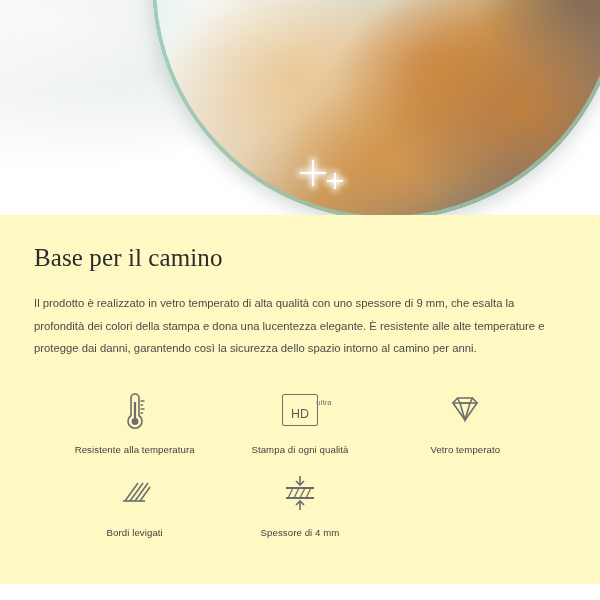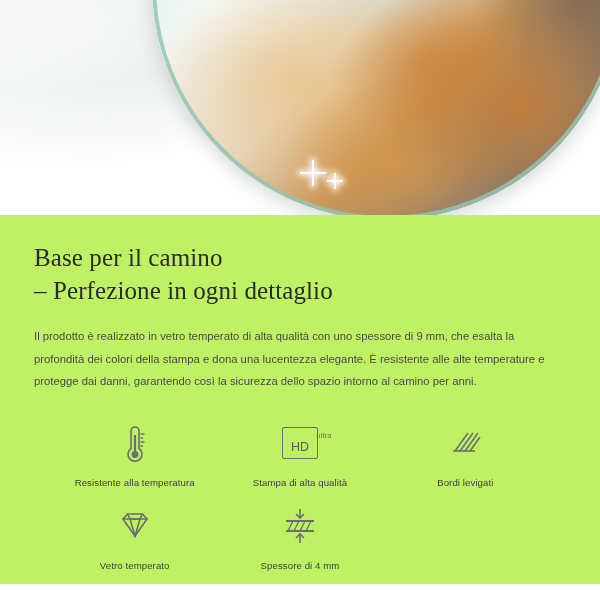--- a/index.html
+++ b/index.html
@@ -10,21 +10,21 @@
     width: 600px;
     height: 600px;
     background: #ffffff;
     font-family: "Liberation Sans", sans-serif;
     overflow: hidden;
   }
   .page {
     position: relative;
     width: 600px;
     height: 600px;
-    background: #bef264;
+    background: #fef9c3;
     overflow: hidden;
   }
 
   
   .hero {
     position: relative;
     width: 600px;
     height: 215px;
     overflow: hidden;
     background: #ffffff;
@@ -227,21 +227,20 @@
 
       <div class="plate-rim"></div>
     </div>
     <div class="sparkle sparkle-a"></div>
     <div class="sparkle sparkle-b"></div>
   </div>
 
   <div class="content">
     <h1 class="headline">
       <span>Base per il camino</span>
-      <span class="line2">– Perfezione in ogni dettaglio</span>
     </h1>
     <p class="body-copy">Il prodotto è realizzato in vetro temperato di alta qualità con uno spessore di 9 mm, che esalta la profondità dei colori della stampa e dona una lucentezza elegante. È resistente alle alte temperature e protegge dai danni, garantendo così la sicurezza dello spazio intorno al camino per anni.</p>
 
     <div class="features">
 
       <div class="feature">
         <div class="feature-icon">
           <svg width="40" height="44" viewBox="0 0 40 44" fill="none" stroke="#6d6d6d" stroke-width="1.6">
             <path d="M20 6a4 4 0 0 0-4 4v17.5a7 7 0 1 0 8 0V10a4 4 0 0 0-4-4z"></path>
             <circle cx="20" cy="33.5" r="3.4" fill="#6d6d6d" stroke="none"></circle>
@@ -252,51 +251,51 @@
         <div class="feature-label">Resistente alla temperatura</div>
       </div>
 
       <div class="feature">
         <div class="feature-icon">
           <div class="hd-box">
             <span class="small">ultra</span>
             <span class="big">HD</span>
           </div>
         </div>
-        <div class="feature-label">Stampa di alta qualità</div>
-      </div>
-
+        <div class="feature-label">Stampa di ogni qualità</div>
+      </div>
+
+
+      <div class="feature">
+        <div class="feature-icon">
+          <svg width="42" height="40" viewBox="0 0 42 40" fill="none" stroke="#6d6d6d" stroke-width="1.6">
+            <path d="M9 13h24l-12 17L9 13z"></path>
+            <path d="M9 13l4.5-5h15L33 13"></path>
+            <path d="M13.5 8L16 13l5 17 5-17 2.5-5"></path>
+            <path d="M16 13h10"></path>
+          </svg>
+        </div>
+        <div class="feature-label">Vetro temperato</div>
+      </div>
 
       <div class="feature">
         <div class="feature-icon">
           <svg width="42" height="40" viewBox="0 0 42 40" fill="none" stroke="#6d6d6d" stroke-width="1.6">
             <path d="M11 28L24 10"></path>
             <path d="M16 28L29 10"></path>
             <path d="M21 28L34 10"></path>
             <path d="M26 28L36 14"></path>
             <path d="M9 28h22"></path>
           </svg>
         </div>
         <div class="feature-label">Bordi levigati</div>
       </div>
 
       <div class="feature">
         <div class="feature-icon">
-          <svg width="42" height="40" viewBox="0 0 42 40" fill="none" stroke="#6d6d6d" stroke-width="1.6">
-            <path d="M9 13h24l-12 17L9 13z"></path>
-            <path d="M9 13l4.5-5h15L33 13"></path>
-            <path d="M13.5 8L16 13l5 17 5-17 2.5-5"></path>
-            <path d="M16 13h10"></path>
-          </svg>
-        </div>
-        <div class="feature-label">Vetro temperato</div>
-      </div>
-
-      <div class="feature">
-        <div class="feature-icon">
           <svg width="42" height="42" viewBox="0 0 42 42" fill="none" stroke="#6d6d6d" stroke-width="1.6">
             <path d="M21 4v8M17 9l4 4 4-4"></path>
             <path d="M21 38v-8M17 33l4-4 4 4"></path>
             <path d="M7 16h28M7 26h28" stroke-width="1.8"></path>
             <path d="M9 26l5-10M15 26l5-10M21 26l5-10M27 26l5-10" stroke-width="1.3"></path>
           </svg>
         </div>
         <div class="feature-label">Spessore di 4 mm</div>
       </div>
 

